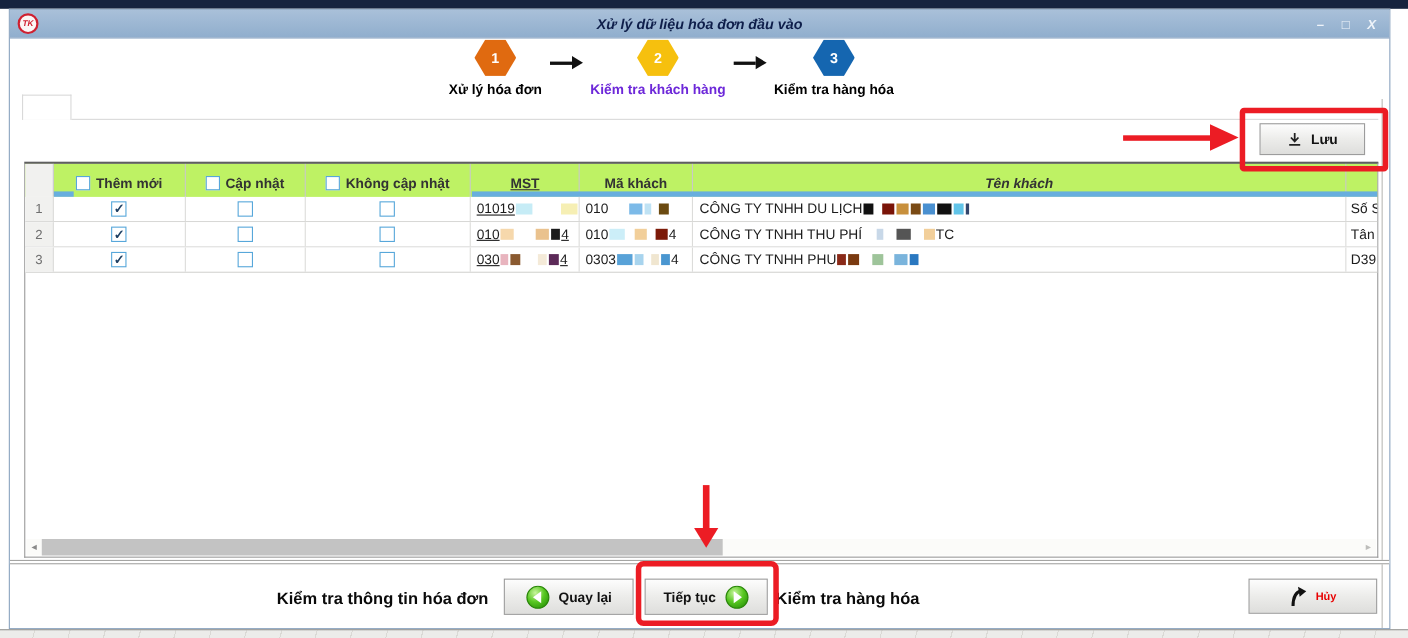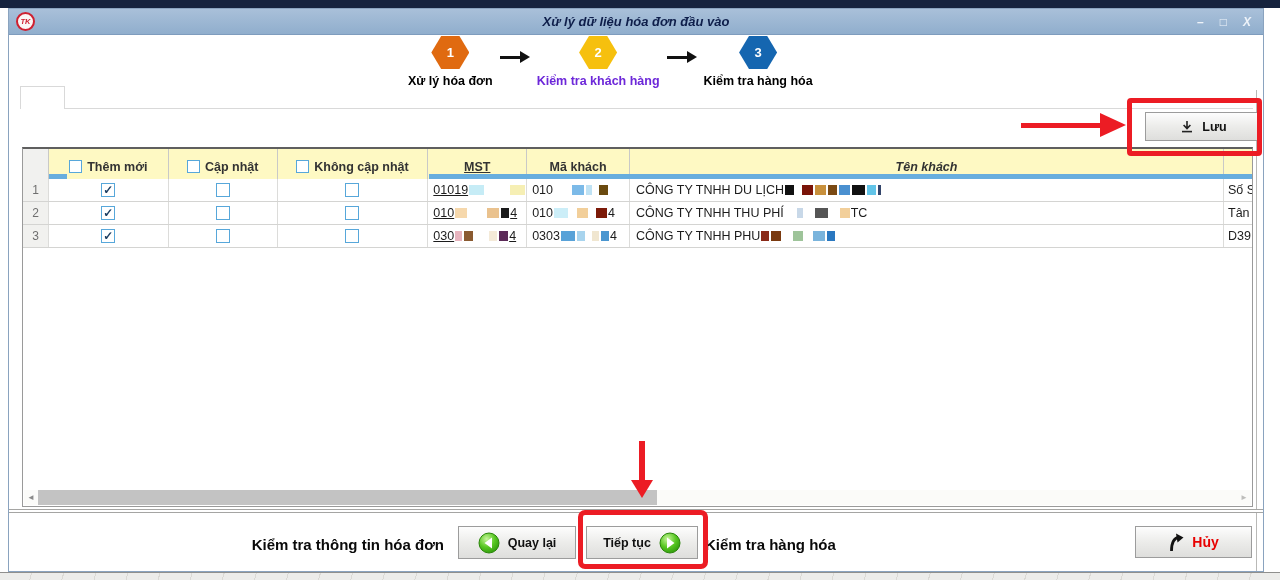--- a/index.html
+++ b/index.html
@@ -70,25 +70,25 @@
   .right-inner-line { position:absolute; left:1256px; top:90px; width:1px; height:481px; background:#b9b9b7; }
 
   
   .btn {
     background: linear-gradient(#fdfdfd, #ececea 50%, #dededc);
     border:1px solid #9c9c9c;
     display:flex; align-items:center; justify-content:center; gap:8px;
     font-weight:bold; font-size:12.5px; color:#111;
     font-family:"Liberation Sans", sans-serif; cursor:pointer;
   }
-  .save-btn { position:absolute; left:1145px; top:112px; width:117px; height:29px; }
+  .save-btn { position:absolute; left:1145px; top:112px; width:96px; height:29px; }
   .back-btn { position:absolute; left:458px; top:526px; width:118px; height:33px; }
   .next-btn { position:absolute; left:586px; top:526px; width:112px; height:33px; }
   .cancel-btn { position:absolute; left:1135px; top:526px; width:117px; height:32px; }
-  .cancel-btn .lbl { color:#e80000; font-size:14px; }
+  .cancel-btn .lbl { color:#e80000; font-size:10px; }
   .gicon { width:22px; height:22px; flex:0 0 auto; }
 
   
   .anno { z-index:50; pointer-events:none; }
   .rect-save {
     position:absolute; left:1127px; top:98px; width:135px; height:58px;
     border:5px solid #ec1c24; border-radius:4px;
   }
   .rect-next {
     position:absolute; left:578px; top:510px; width:130px; height:59px;
@@ -102,21 +102,21 @@
   .arrow-down .shaft { position:absolute; left:8px; top:0; width:6px; height:39px; background:#ec1c24; }
   .arrow-down .head { position:absolute; left:0; top:39px; width:0; height:0;
     border-top:18px solid #ec1c24; border-left:11px solid transparent; border-right:11px solid transparent; }
 
   
   .grid {
     position:absolute; left:22px; top:147px; width:1231px; height:360px;
     border:1px solid #9a9a9a; border-top:2px solid #5f5f5f; background:#fff;
   }
   .ghead { position:absolute; left:0; top:0; width:100%; height:36px; display:flex;
-    background:#fef9c3; border-bottom:1px solid #bfbfbd;
+    background:#bef264; border-bottom:1px solid #bfbfbd;
     font-weight:bold; font-size:12.5px; color:#333; }
   .hcell { display:flex; align-items:center; justify-content:center; gap:5px;
     border-right:1px solid #c9c9c7; height:100%; overflow:hidden; }
   .blue-bar-main { position:absolute; left:406px; right:0; top:25px; height:5px; background:#68aede; }
   .blue-bar-left { position:absolute; left:26px; top:25px; width:18px; height:5px; background:#68aede; }
   .gbody { position:absolute; left:0; top:30px; width:100%; }
   .trow { display:flex; height:23px; background:#fff; border-bottom:1px solid #d4d4d2; }
   .cell { border-right:1px solid #dcdcda; height:100%; display:flex; align-items:center;
     font-size:12.5px; color:#1c1c1c; overflow:hidden; white-space:nowrap; }
   .c-num   { width:26px;  justify-content:center; background:#f1f1ef; color:#6f6f6f; font-size:12px; }

